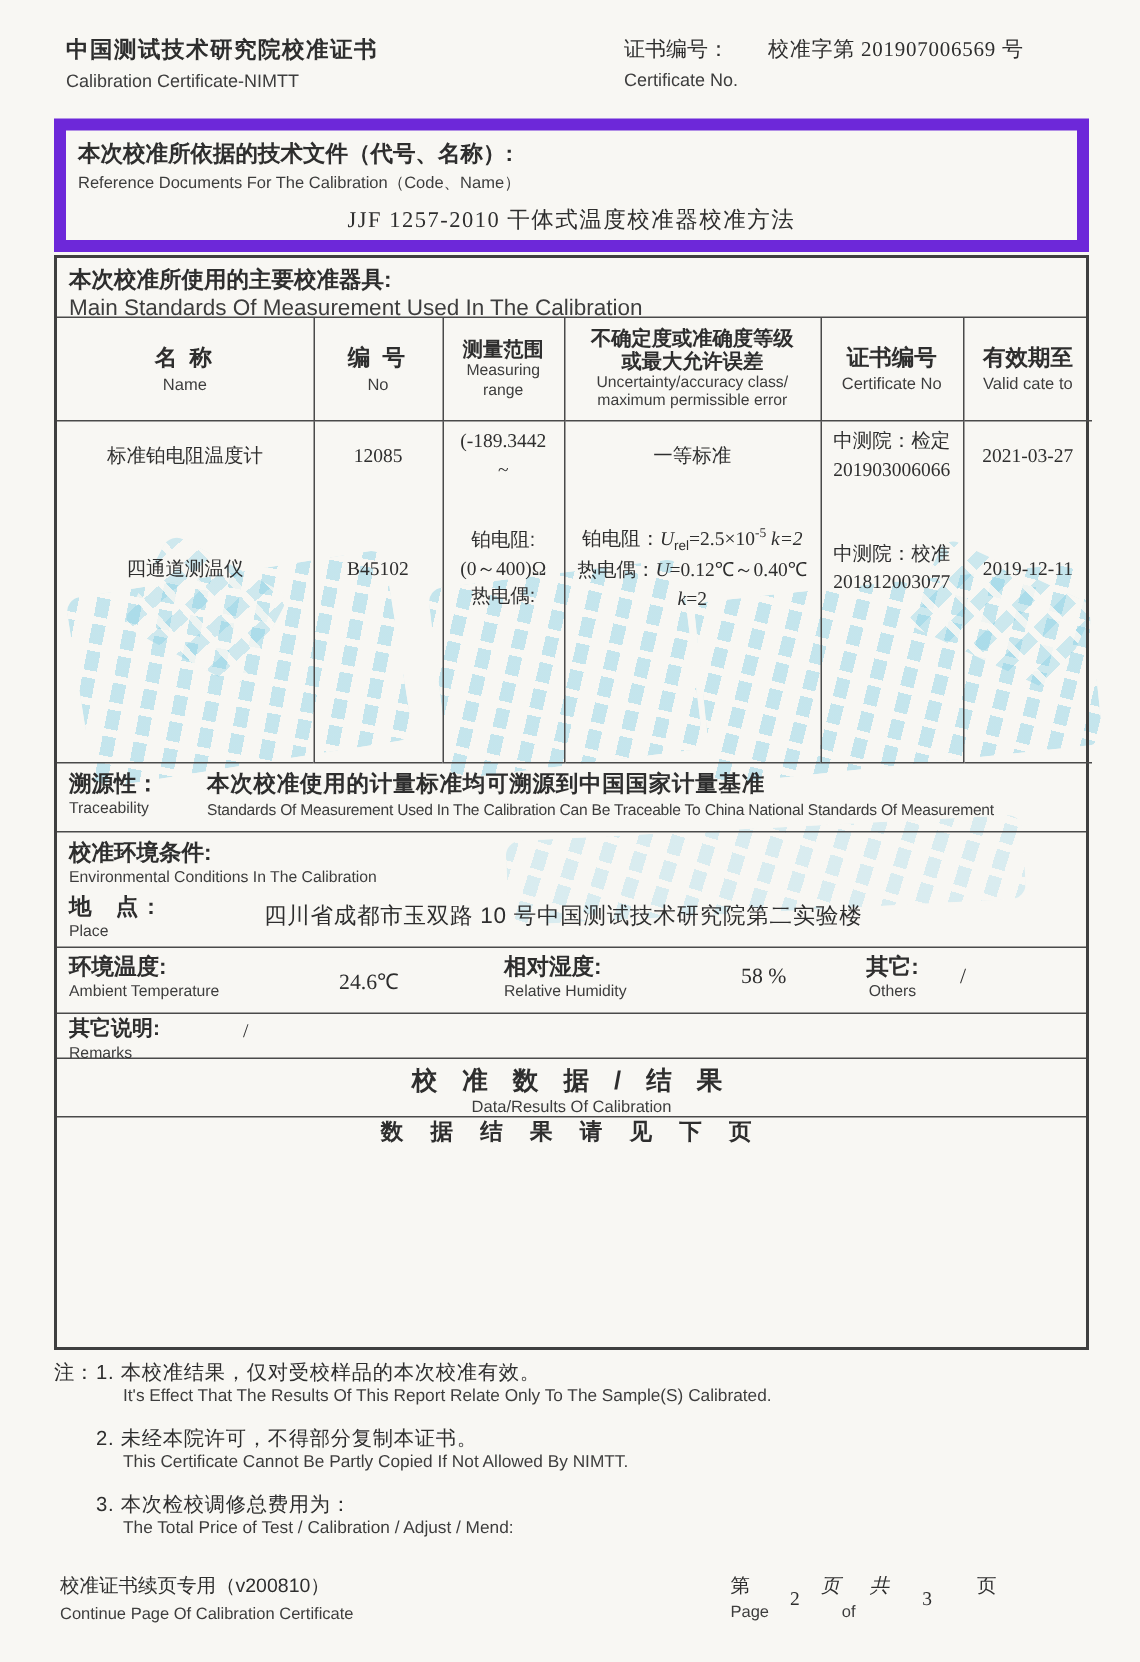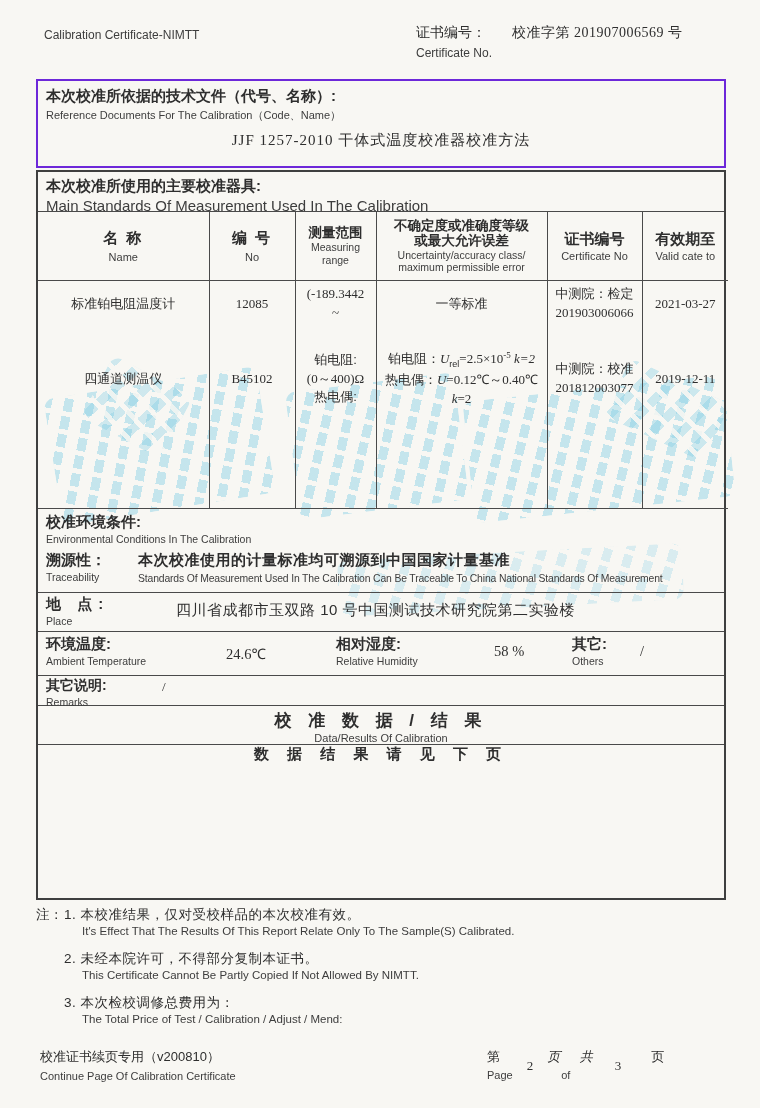--- a/index.html
+++ b/index.html
@@ -28,21 +28,21 @@
   .hdr .zh-t { font-size:15px; font-weight:700; letter-spacing:1px; }
   .hdr .en-t { font-size:12px; margin-top:4px; }
   .h-left { width:372px; }
   .h-right { flex:1; }
   .h-right .row1 { font-size:14px; display:flex; }
   .h-right .num { font-size:14px; margin-left:26px; letter-spacing:.5px; }
   .h-right .en-t { font-size:12px; }
 
   
   .box1 { position:absolute; left:36px; top:79px; width:690px; height:89px;
-          border:2px solid #6d28d9; padding:6px 8px 0 8px; }
+          border:8px solid #6d28d9; padding:6px 8px 0 8px; }
   .box1 .zh { font-size:15px; font-weight:700; }
   .box1 .en { font-size:11px; margin-top:2px; }
   .box1 .val { font-size:15px; text-align:center; margin-top:8px; letter-spacing:1px; }
 
   
   .box2 { position:absolute; left:36px; top:170px; width:690px; height:730px;
           border:2px solid #3f3f3f; }
   .std-title { height:40px; padding:5px 8px 0 8px; border-bottom:1.5px solid #4a4a4a; }
   .std-title .zh { font-size:15px; font-weight:700; }
   .std-title .en { font-size:15px; margin-top:1px; }
@@ -80,21 +80,21 @@
   .place .lblblk { width:96px; padding-top:2px; }
   .place .lblblk .zh { letter-spacing:6px; }
   .place .val { font-size:15px; padding-top:8px; margin-left:34px; letter-spacing:.5px; }
 
   .temp { height:44px; padding:3px 8px 0 8px; }
   .temp .lblblk { width:132px; }
   .temp .val { font-size:14.5px; padding-top:8px; }
   .temp .v1 { margin-left:48px; width:110px; }
   .temp .g2 { width:120px; }
   .temp .v2 { margin-left:38px; width:78px; }
-  .temp .g3 { width:46px; }
+  .temp .g3 { width:46px;text-align:center; }
   .temp .v3 { margin-left:22px; }
 
   .rem { height:30px; padding:1px 8px 0 8px; }
   .rem .lblblk { width:92px; }
   .rem .lblblk .zh { font-size:14px; }
   .rem .val { font-size:13px; padding-top:2px; margin-left:24px; }
 
   .res-head { height:39px; border-bottom:1px solid #4a4a4a; text-align:center; padding-top:3px; }
   .res-head .zh { font-size:17px; font-weight:700; letter-spacing:6px; }
   .res-head .en { font-size:11px; margin-top:0; }
@@ -129,20 +129,21 @@
   <div class="wm wm1b"></div>
   <div class="wm wm2"></div>
   <div class="wm wm3"></div>
   <div class="wm wm3b"></div>
   <div class="wm wm4"></div>
 
   <div class="content">
 
     <div class="hdr">
       <div class="h-left">
+        <div class="zh-t">中国测试技术研究院校准证书</div>
         <div class="en-t en">Calibration Certificate-NIMTT</div>
       </div>
       <div class="h-right">
         <div class="row1">
           <span>证书编号：</span>
           <span class="num s">校准字第 201907006569 号</span>
         </div>
         <div class="en-t en">Certificate No.</div>
       </div>
     </div>
@@ -238,35 +239,35 @@
             <td></td>
               <td></td>
               <td></td>
               <td></td>
               <td></td>
               <td></td>
           </tr>
         </tbody>
       </table>
 
+      <div class="frow trace">
+        <div class="lblblk">
+          <div class="zh">溯源性：</div>
+          <div class="en">Traceability</div>
+        </div>
+        <div class="valblk">
+          <div class="zh">本次校准使用的计量标准均可溯源到中国国家计量基准</div>
+          <div class="en">Standards Of Measurement Used In The Calibration Can Be Traceable To China National Standards Of Measurement</div>
+        </div>
+      </div>
+
       <div class="frow envt">
         <div>
           <div class="zh">校准环境条件:</div>
           <div class="en">Environmental Conditions In The Calibration</div>
-        </div>
-      </div>
-
-      <div class="frow trace">
-        <div class="lblblk">
-          <div class="zh">溯源性：</div>
-          <div class="en">Traceability</div>
-        </div>
-        <div class="valblk">
-          <div class="zh">本次校准使用的计量标准均可溯源到中国国家计量基准</div>
-          <div class="en">Standards Of Measurement Used In The Calibration Can Be Traceable To China National Standards Of Measurement</div>
         </div>
       </div>
 
       <div class="frow place">
         <div class="lblblk">
           <div class="zh">地    点:</div>
           <div class="en">Place</div>
         </div>
         <div class="val">四川省成都市玉双路 10 号中国测试技术研究院第二实验楼</div>
       </div>

